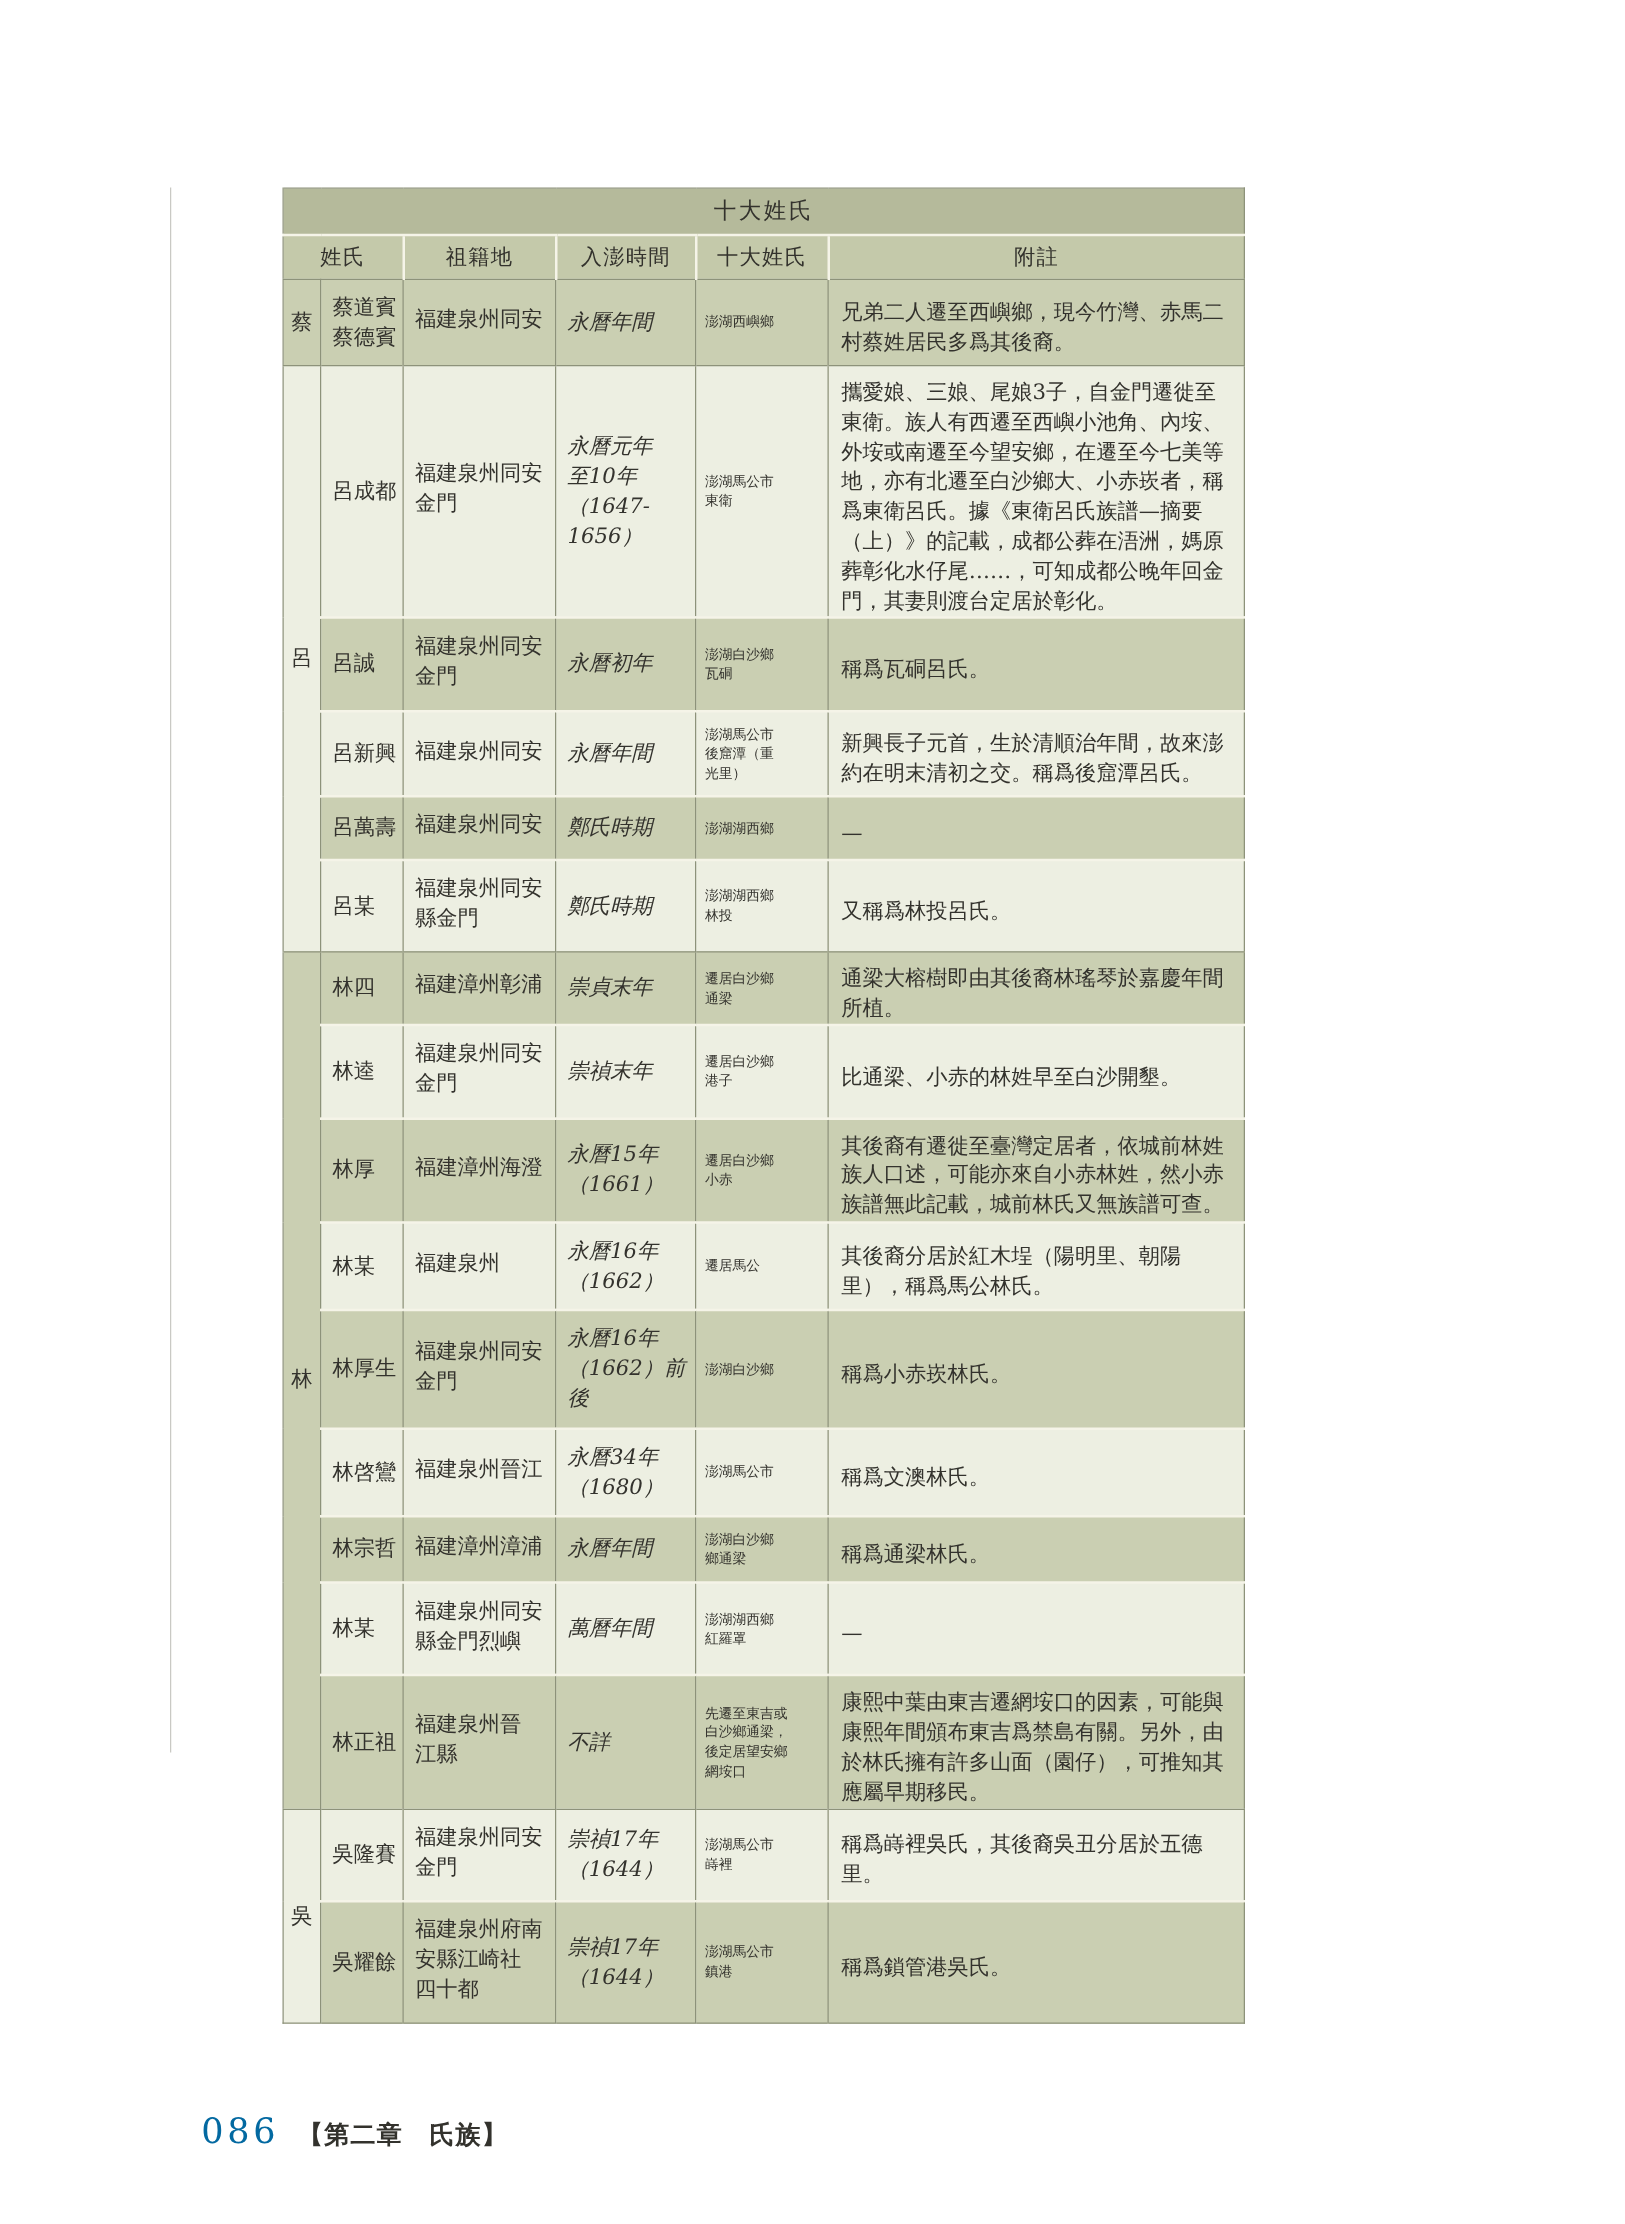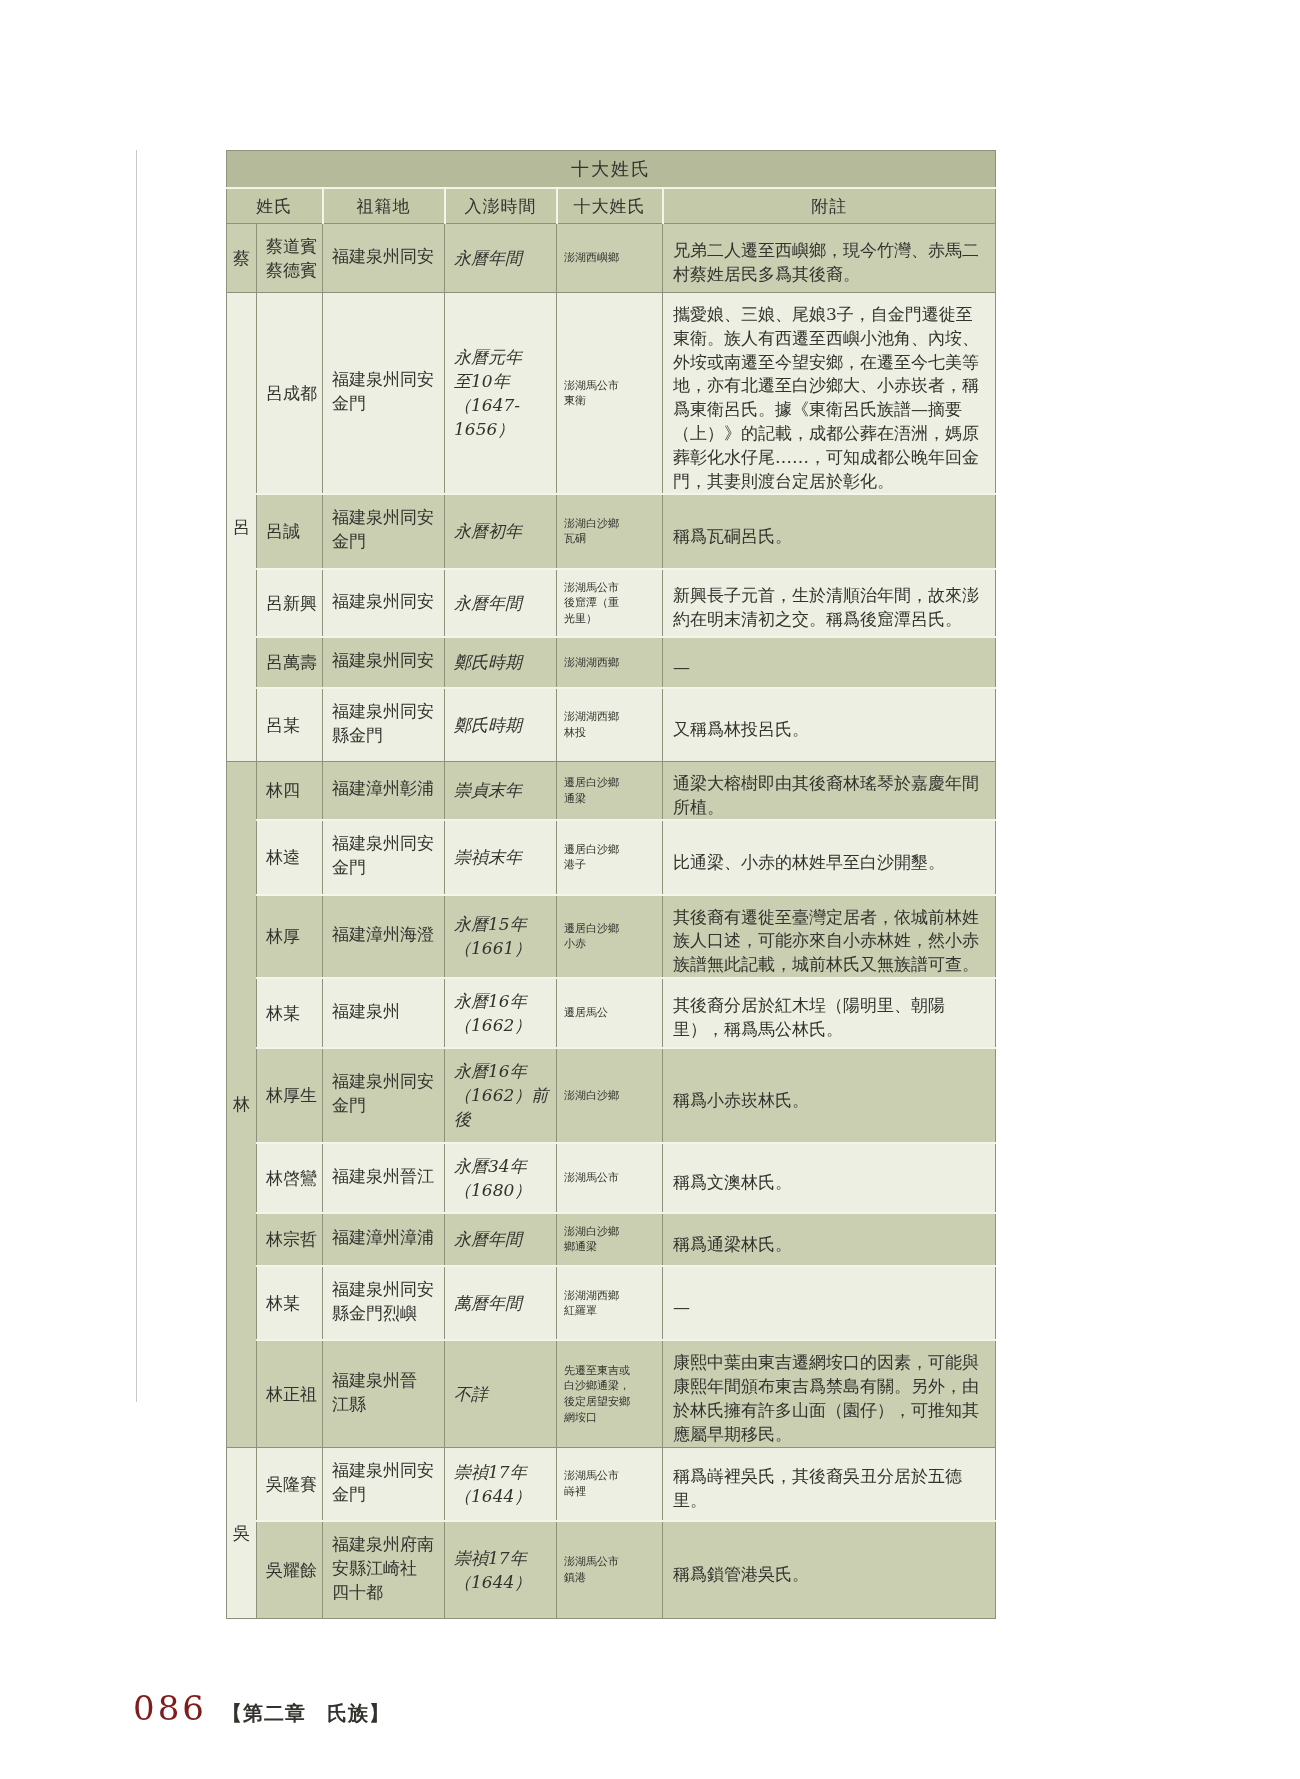--- a/index.html
+++ b/index.html
@@ -60,21 +60,21 @@
   tr.group-start td{border-top:1.5px solid var(--border-dark);}
   td.name-cell{padding:10px 4px 10px 9px;white-space:pre-line;margin-left:28px;}
   td.origin-cell{padding:10px 4px 14px 9px;white-space:pre-line;}
   td.time-cell{padding:10px 3px 10px 9px;white-space:pre-line;font-style:italic;}
   td.place-cell{padding:10px 3px 10px 7px;white-space:pre-line;font-size:11px;}
   td.note-cell{padding:10px 6px 0 10px;line-height:23.8px;}
   .footer{
     position:absolute;left:133px;top:1688px;
     display:flex;align-items:baseline;gap:15px;
   }
-  .footer .pagenum{font-size:34px;letter-spacing:3px;color:#7f1d1d;}
+  .footer .pagenum{font-size:28px;letter-spacing:3px;color:#0369a1;margin-left:28px;}
   .footer .chapter{font-size:20px;font-weight:bold;letter-spacing:1px;}
 </style>
 </head>
 <body>
 
 <div class="page-rule"></div>
 
 <table class="clan-table">
   <colgroup>
     <col class="c-group">

